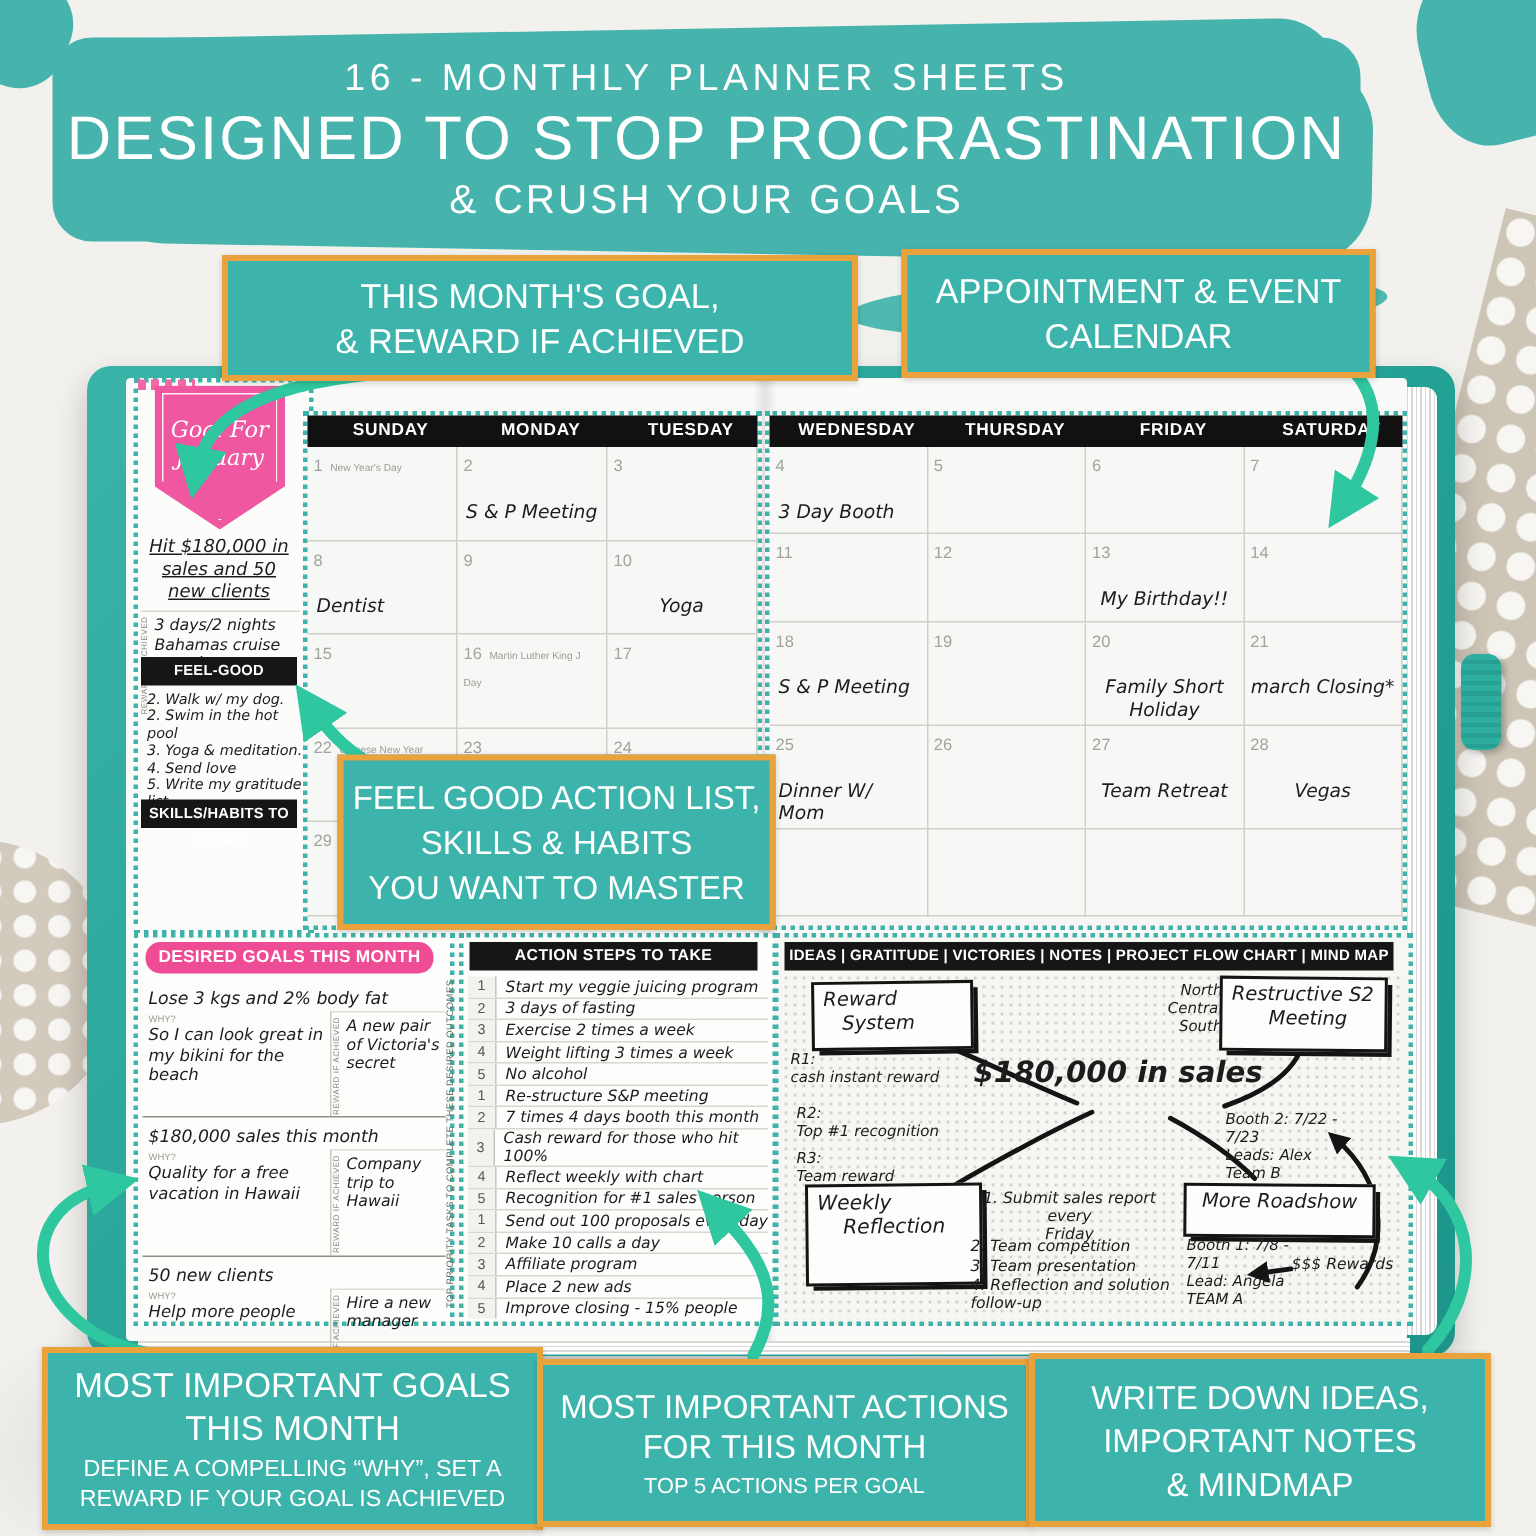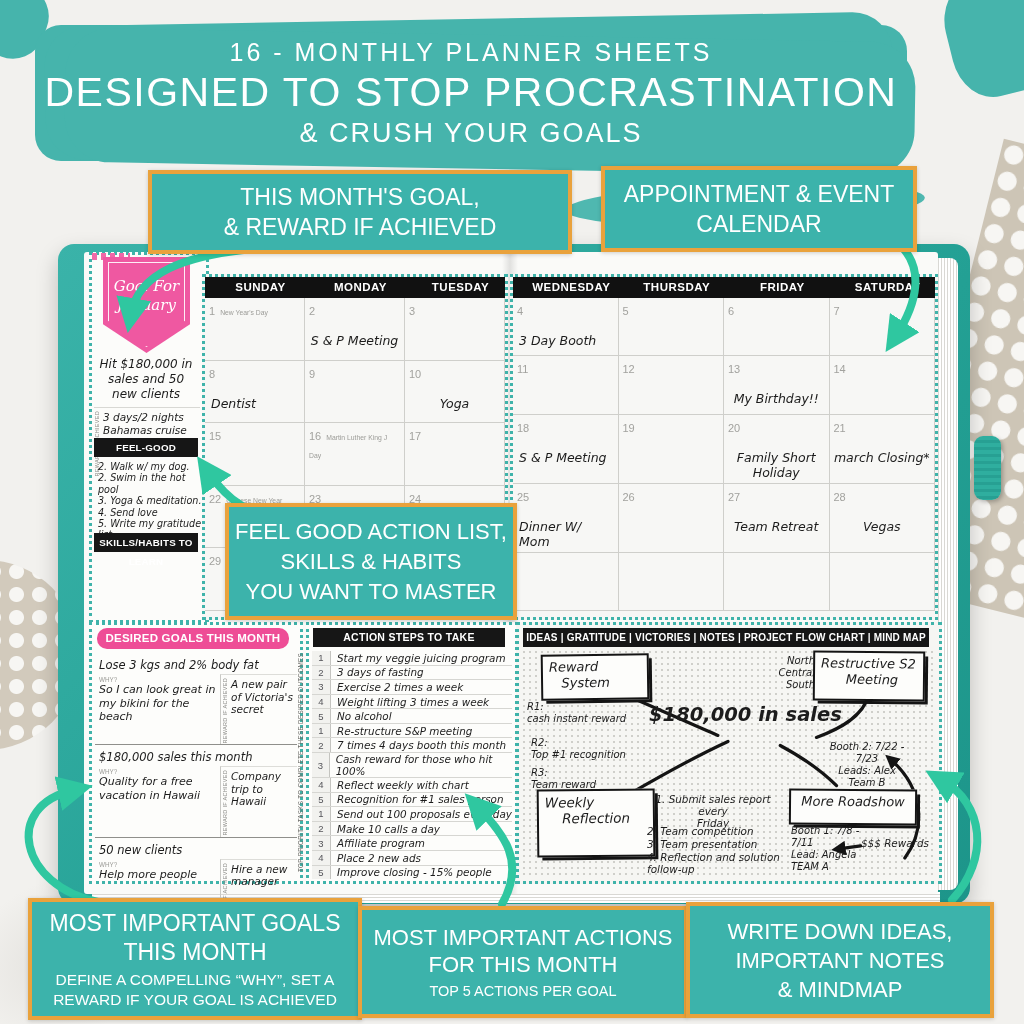--- a/index.html
+++ b/index.html
@@ -63,21 +63,21 @@
   
   .lc{position:absolute;left:5px;top:0px;width:114px;height:365px;background:#fcfcfa;}
   .badge-strip{position:absolute;left:0px;top:-2px;width:38px;height:7px;
     background:repeating-linear-gradient(90deg,#f068a8 0 5px,transparent 5px 9px);}
   .badge{position:absolute;left:11px;top:2px;width:87px;height:96px;background:#ef58a1;
     clip-path:polygon(0 0,100% 0,100% 70%,50% 100%,0 70%);color:#fff;text-align:center;}
   .badge::before{content:"";position:absolute;left:5px;top:5px;right:5px;bottom:6px;
     clip-path:polygon(0 0,100% 0,100% 69%,50% 100%,0 69%);border:1px solid rgba(255,255,255,.9);
     clip-path:polygon(0 0,100% 0,100% 69%,50% 100%,0 69%);}
   .badge-t{position:relative;font-family:"DejaVu Serif",serif;font-style:italic;font-size:15px;line-height:19px;padding-top:20px;}
-  .lc-goal{position:absolute;left:3px;top:102px;width:102px;text-align:center;font-size:12px;line-height:15px;font-weight:500;}
+  .lc-goal{position:absolute;left:3px;top:102px;width:102px;text-align:center;font-size:12px;line-height:15px;font-weight:500;text-decoration:underline;}
   .lc-reward{position:absolute;left:2px;top:152px;width:106px;display:flex;border-top:1px solid #d8d8d4;padding-top:3px;}
   .rot-label{writing-mode:vertical-rl;transform:rotate(180deg);font-size:5.5px;color:#8a8a86;letter-spacing:.3px;line-height:6px;}
   .lc-reward-text{font-size:10.5px;line-height:12.5px;margin-left:3px;}
   .black-bar{background:#161616;color:#fff;font-weight:bold;text-align:center;}
   .lc .black-bar{position:absolute;left:2px;width:104px;height:19px;font-size:9.8px;line-height:19px;letter-spacing:.2px;}
   .bar-fg{top:183px;}
   .bar-sk{top:278px;}
   .lc-list{position:absolute;left:6px;width:104px;font-size:9.6px;line-height:11.4px;}
   .list-fg{top:206px;}
   .list-sk{top:301px;}
@@ -133,21 +133,21 @@
   .mm-weekly{left:16px;top:140px;width:102px;height:58px;font-size:13.5px;transform:rotate(-.6deg);}
   .mm-road{left:268px;top:140px;width:112px;height:26px;text-align:center;transform:rotate(.5deg);}
   .mm-text{position:absolute;font-size:10px;line-height:12px;white-space:pre-line;}
   .mm-regions{left:246px;top:6px;width:48px;text-align:right;}
   .mm-r1{left:6px;top:52px;}
   .mm-r2{left:10px;top:88px;}
   .mm-r3{left:10px;top:118px;}
   .mm-center{left:128px;top:60px;width:160px;text-align:center;font-size:19.5px;font-weight:600;white-space:nowrap;}
   .mm-submit{left:124px;top:144px;width:136px;text-align:center;font-size:10.4px;}
   .mm-team{left:126px;top:176px;width:150px;font-size:10.4px;line-height:12.8px;}
-  .mm-booth2{left:296px;top:92px;width:100px;text-align:center;}
+  .mm-booth2{left:296px;top:92px;width:100px;text-align:left;}
   .mm-booth1{left:270px;top:176px;width:90px;line-height:12px;}
   .mm-rewards{left:340px;top:188px;font-size:10.4px;}
   .mm-svg{position:absolute;inset:0;pointer-events:none;}
 
   .arrows{position:absolute;inset:0;z-index:6;pointer-events:none;}
 </style>
 </head>
 <body>
 
 <div class="stage">

